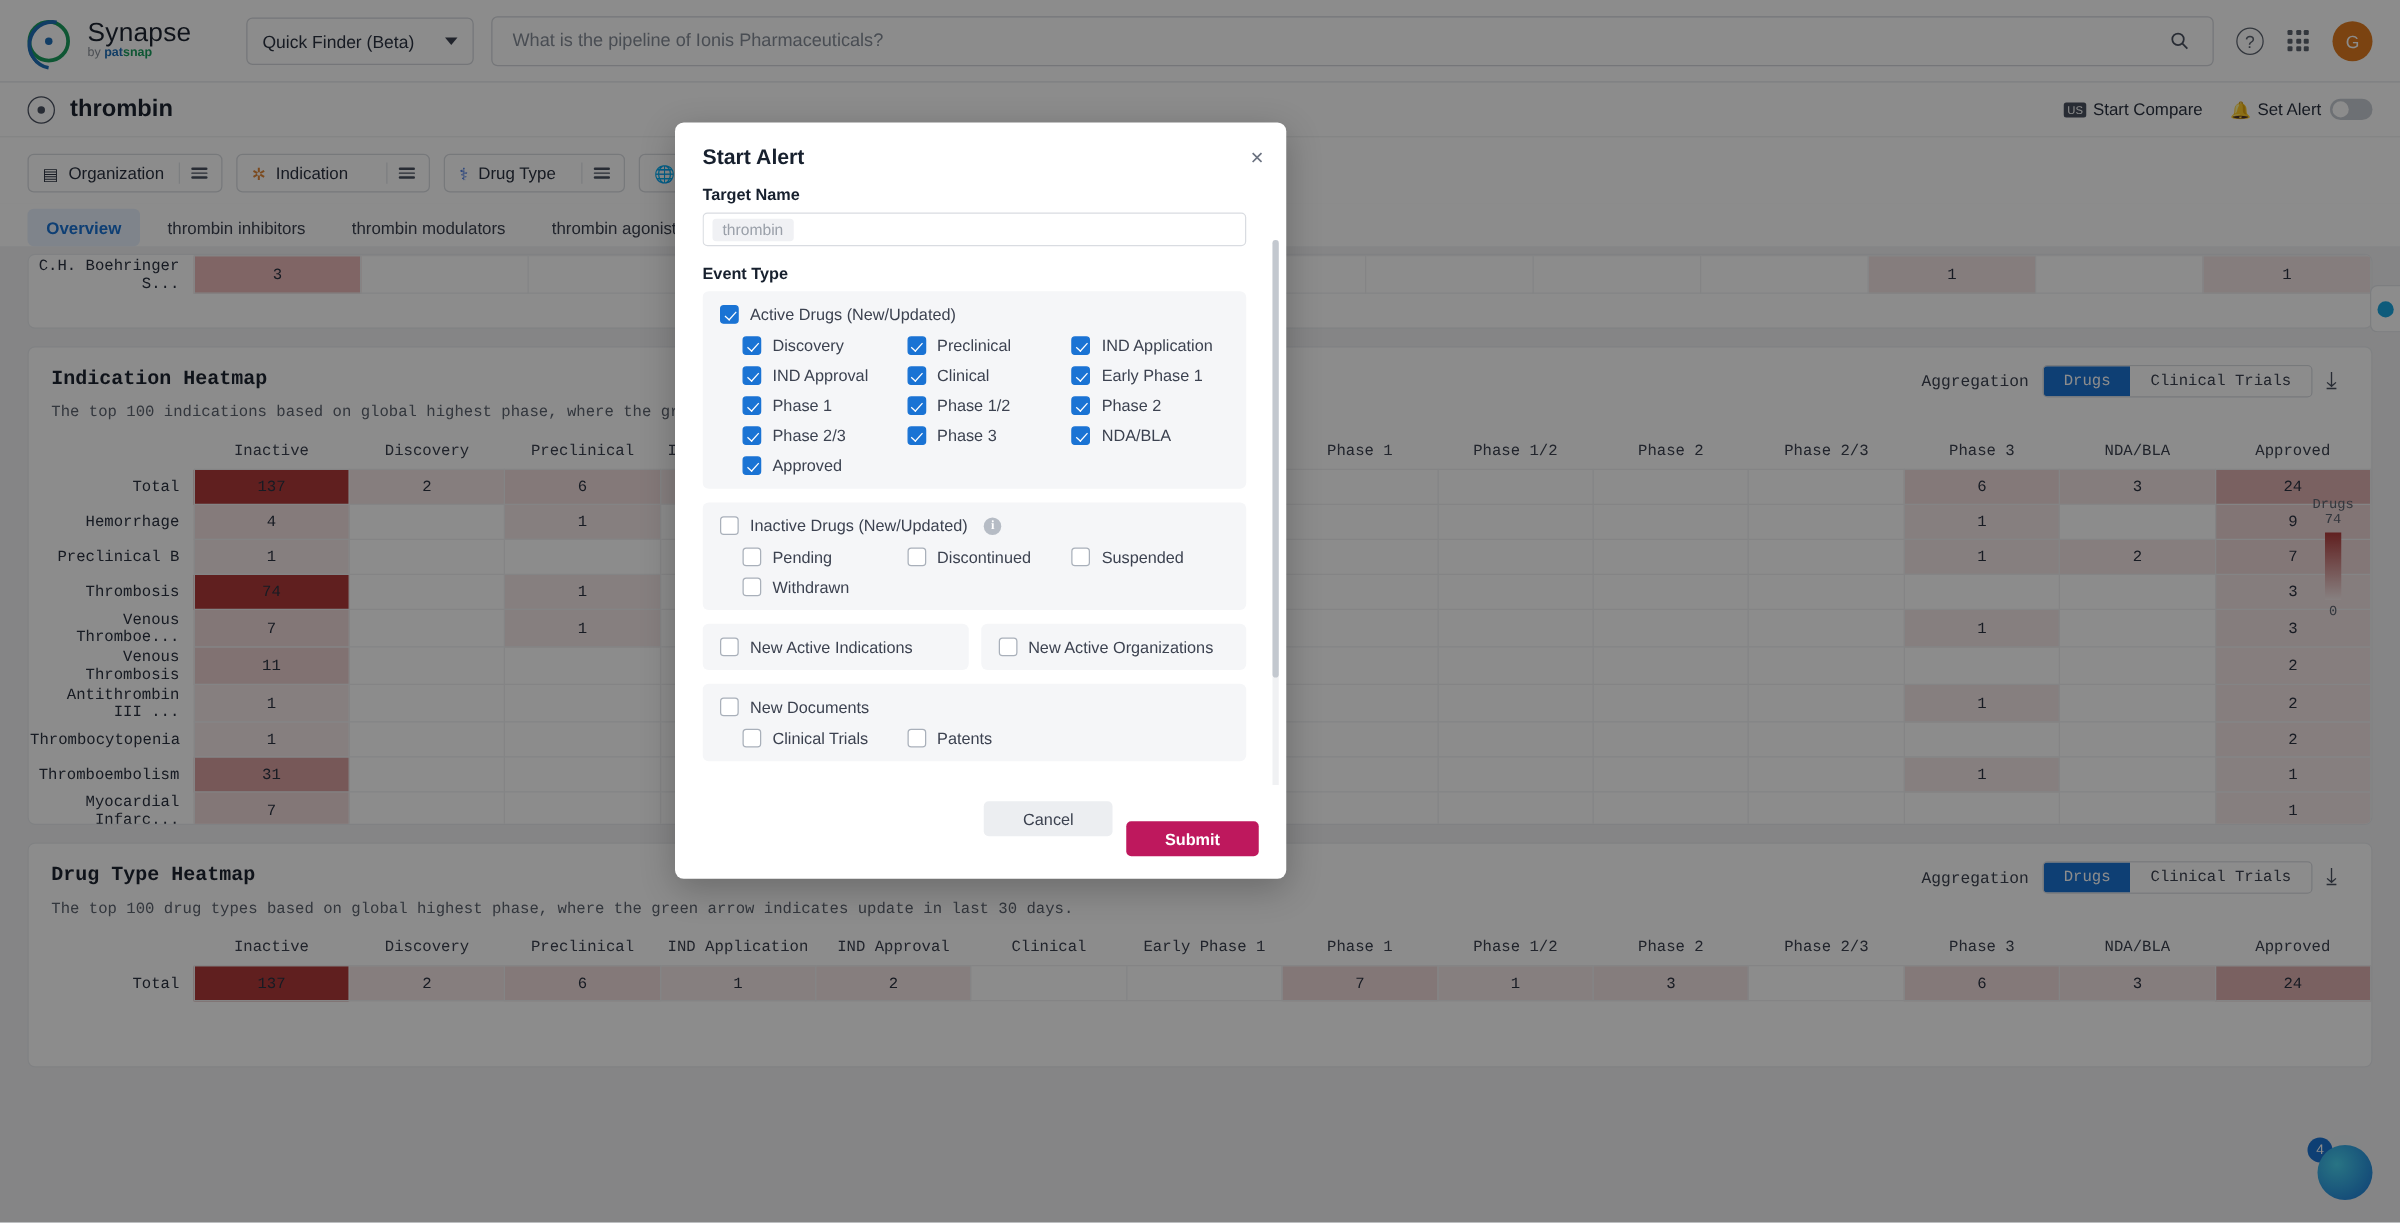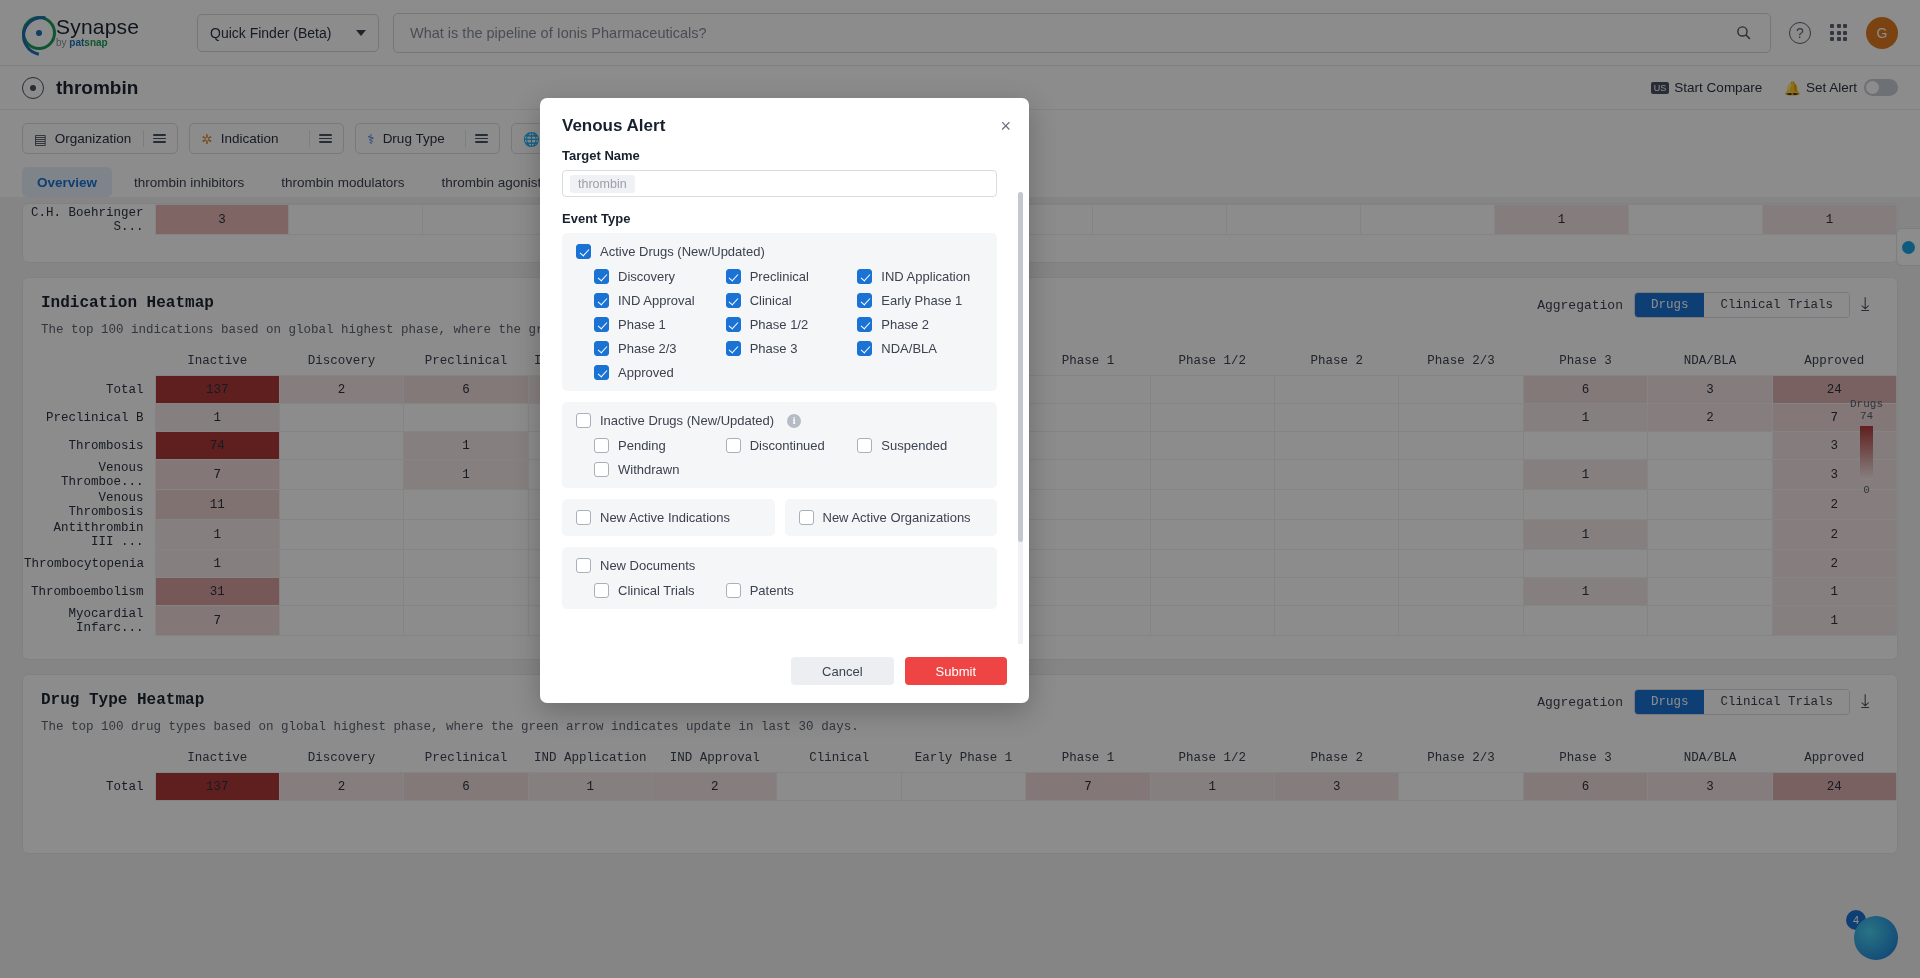--- a/index.html
+++ b/index.html
@@ -10,21 +10,21 @@
     font-family: "Liberation Sans", sans-serif;
     background: #f2f3f5;
   }
   #app { position: relative; width: 1920px; height: 978px; }
 
   
   .topbar {
     height: 66px; background: #fff; display: flex; align-items: center;
     padding: 0 22px; border-bottom: 1px solid #e6e8eb; position: relative;
   }
-  .logo-wrap { display: flex; align-items: center; gap: 0; width: 175px; }
+  .logo-wrap { display: flex; align-items: center; gap: 14px; width: 175px; }
   .logo-mark {
     width: 34px; height: 34px; border-radius: 50%;
     border: 3px solid #1a9d5e; position: relative;
     background: #fff;
   }
   .logo-mark:before {
     content: ""; position: absolute; left: -3px; top: -3px;
     width: 34px; height: 34px; border-radius: 50%;
     border: 3px solid #1f6fb8; border-right-color: transparent; border-bottom-color: transparent;
     transform: rotate(-35deg);
@@ -183,21 +183,21 @@
   .info-i {
     width: 14px; height: 14px; border-radius: 50%; background: #b6bcc5; color: #fff;
     font-size: 10px; font-weight: 700; display: flex; align-items: center; justify-content: center;
     font-family: "Liberation Serif", serif; margin-left: 4px;
   }
   .modal-scrollbar { position: absolute; right: 6px; top: 56px; width: 5px; height: 490px; background: #f0f1f3; border-radius: 3px; }
   .modal-scrollbar i { position: absolute; top: 0; left: 0; width: 5px; height: 350px; background: #c3c8cf; border-radius: 3px; display: block; }
   .modal-foot { padding: 13px 22px 18px; display: flex; justify-content: flex-end; gap: 11px; }
   .btn { height: 28px; padding: 0 31px; border-radius: 4px; font-size: 13px; display: flex; align-items: center; cursor: pointer; border: 0; font-family: "Liberation Sans", sans-serif; }
   .btn-cancel { background: #eceef1; color: #3c4250; }
-  .btn-submit { background: #ef4444; color: #fff; font-weight: 400; }
+  .btn-submit { background: #be185d; color: #fff; font-weight: 700; margin-top: 16px; }
 </style>
 </head>
 <body>
 
 <div id="app">
 
   <div class="topbar">
     <div class="logo-wrap">
       <div class="logo-mark"></div>
       <div class="logo-text">
@@ -369,20 +369,37 @@
               <td style="background: transparent;"></td>
               <td style="background: transparent;"></td>
               <td style="background: transparent;"></td>
               <td style="background: transparent;"></td>
               <td style="background: transparent;"></td>
               <td style="background: rgb(240, 220, 220);">6</td>
               <td style="background: rgb(243, 227, 227);">3</td>
               <td style="background: rgb(223, 177, 177);">24</td>
             </tr>
             <tr>
+              <td class="rowlab">Hemorrhage</td>
+              <td style="background: rgb(242, 224, 224);">4</td>
+              <td style="background: transparent;"></td>
+              <td style="background: rgb(245, 232, 232);">1</td>
+              <td style="background: transparent;"></td>
+              <td style="background: transparent;"></td>
+              <td style="background: transparent;"></td>
+              <td style="background: transparent;"></td>
+              <td style="background: transparent;"></td>
+              <td style="background: transparent;"></td>
+              <td style="background: transparent;"></td>
+              <td style="background: transparent;"></td>
+              <td style="background: rgb(245, 232, 232);">1</td>
+              <td style="background: transparent;"></td>
+              <td style="background: rgb(237, 213, 213);">9</td>
+            </tr>
+            <tr>
               <td class="rowlab">Preclinical B</td>
               <td style="background: rgb(245, 232, 232);">1</td>
               <td style="background: transparent;"></td>
               <td style="background: transparent;"></td>
               <td style="background: transparent;"></td>
               <td style="background: transparent;"></td>
               <td style="background: transparent;"></td>
               <td style="background: transparent;"></td>
               <td style="background: transparent;"></td>
               <td style="background: transparent;"></td>
@@ -581,21 +598,21 @@
       <span></span>
     </div>
   <div class="scroll-top">↑</div>
   <div class="chat-badge">4</div>
   <div class="chat-fab"></div>
 
   <div class="overlay"></div>
 
   <div class="modal">
     <div class="modal-head">
-      <div class="modal-title">Venous Alert</div>
+      <div class="modal-title">Start Alert</div>
       <div class="modal-close">×</div>
     </div>
 
     <div class="modal-body">
       <div class="scroll-inner">
 
         <div class="field-label">Target Name</div>
         <div class="tag-input">
           <span class="tag">thrombin</span>
         </div>

